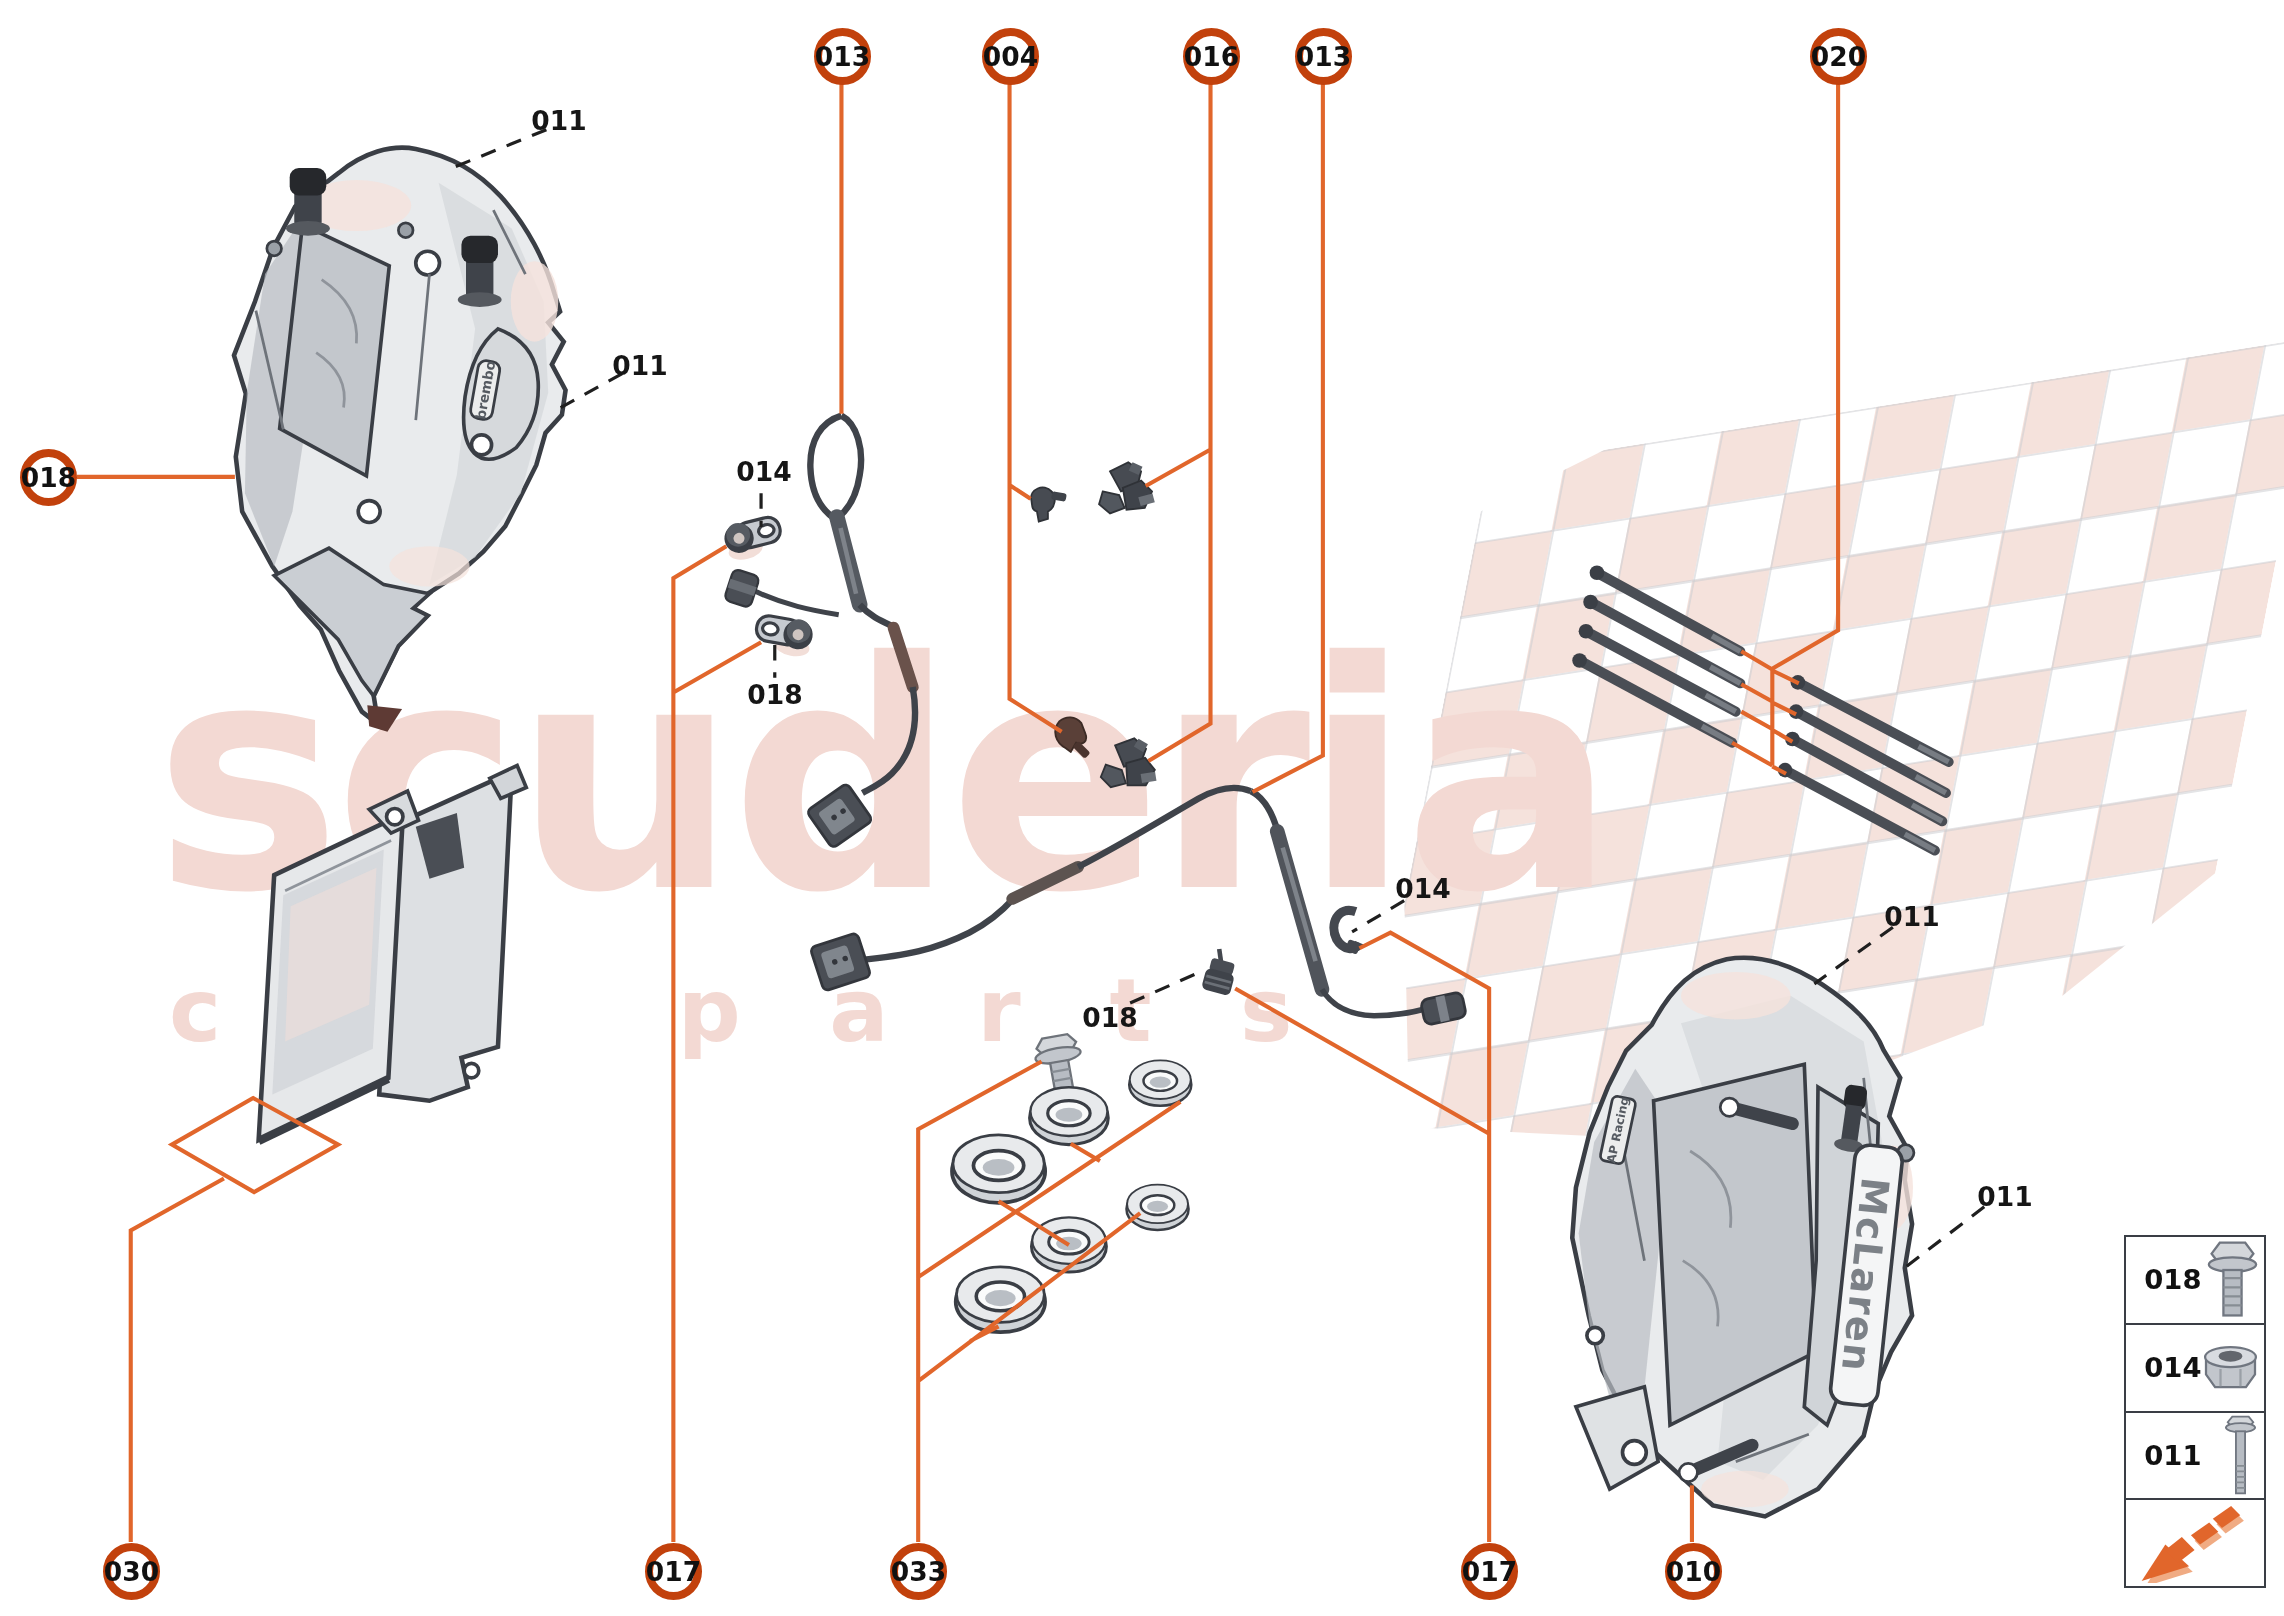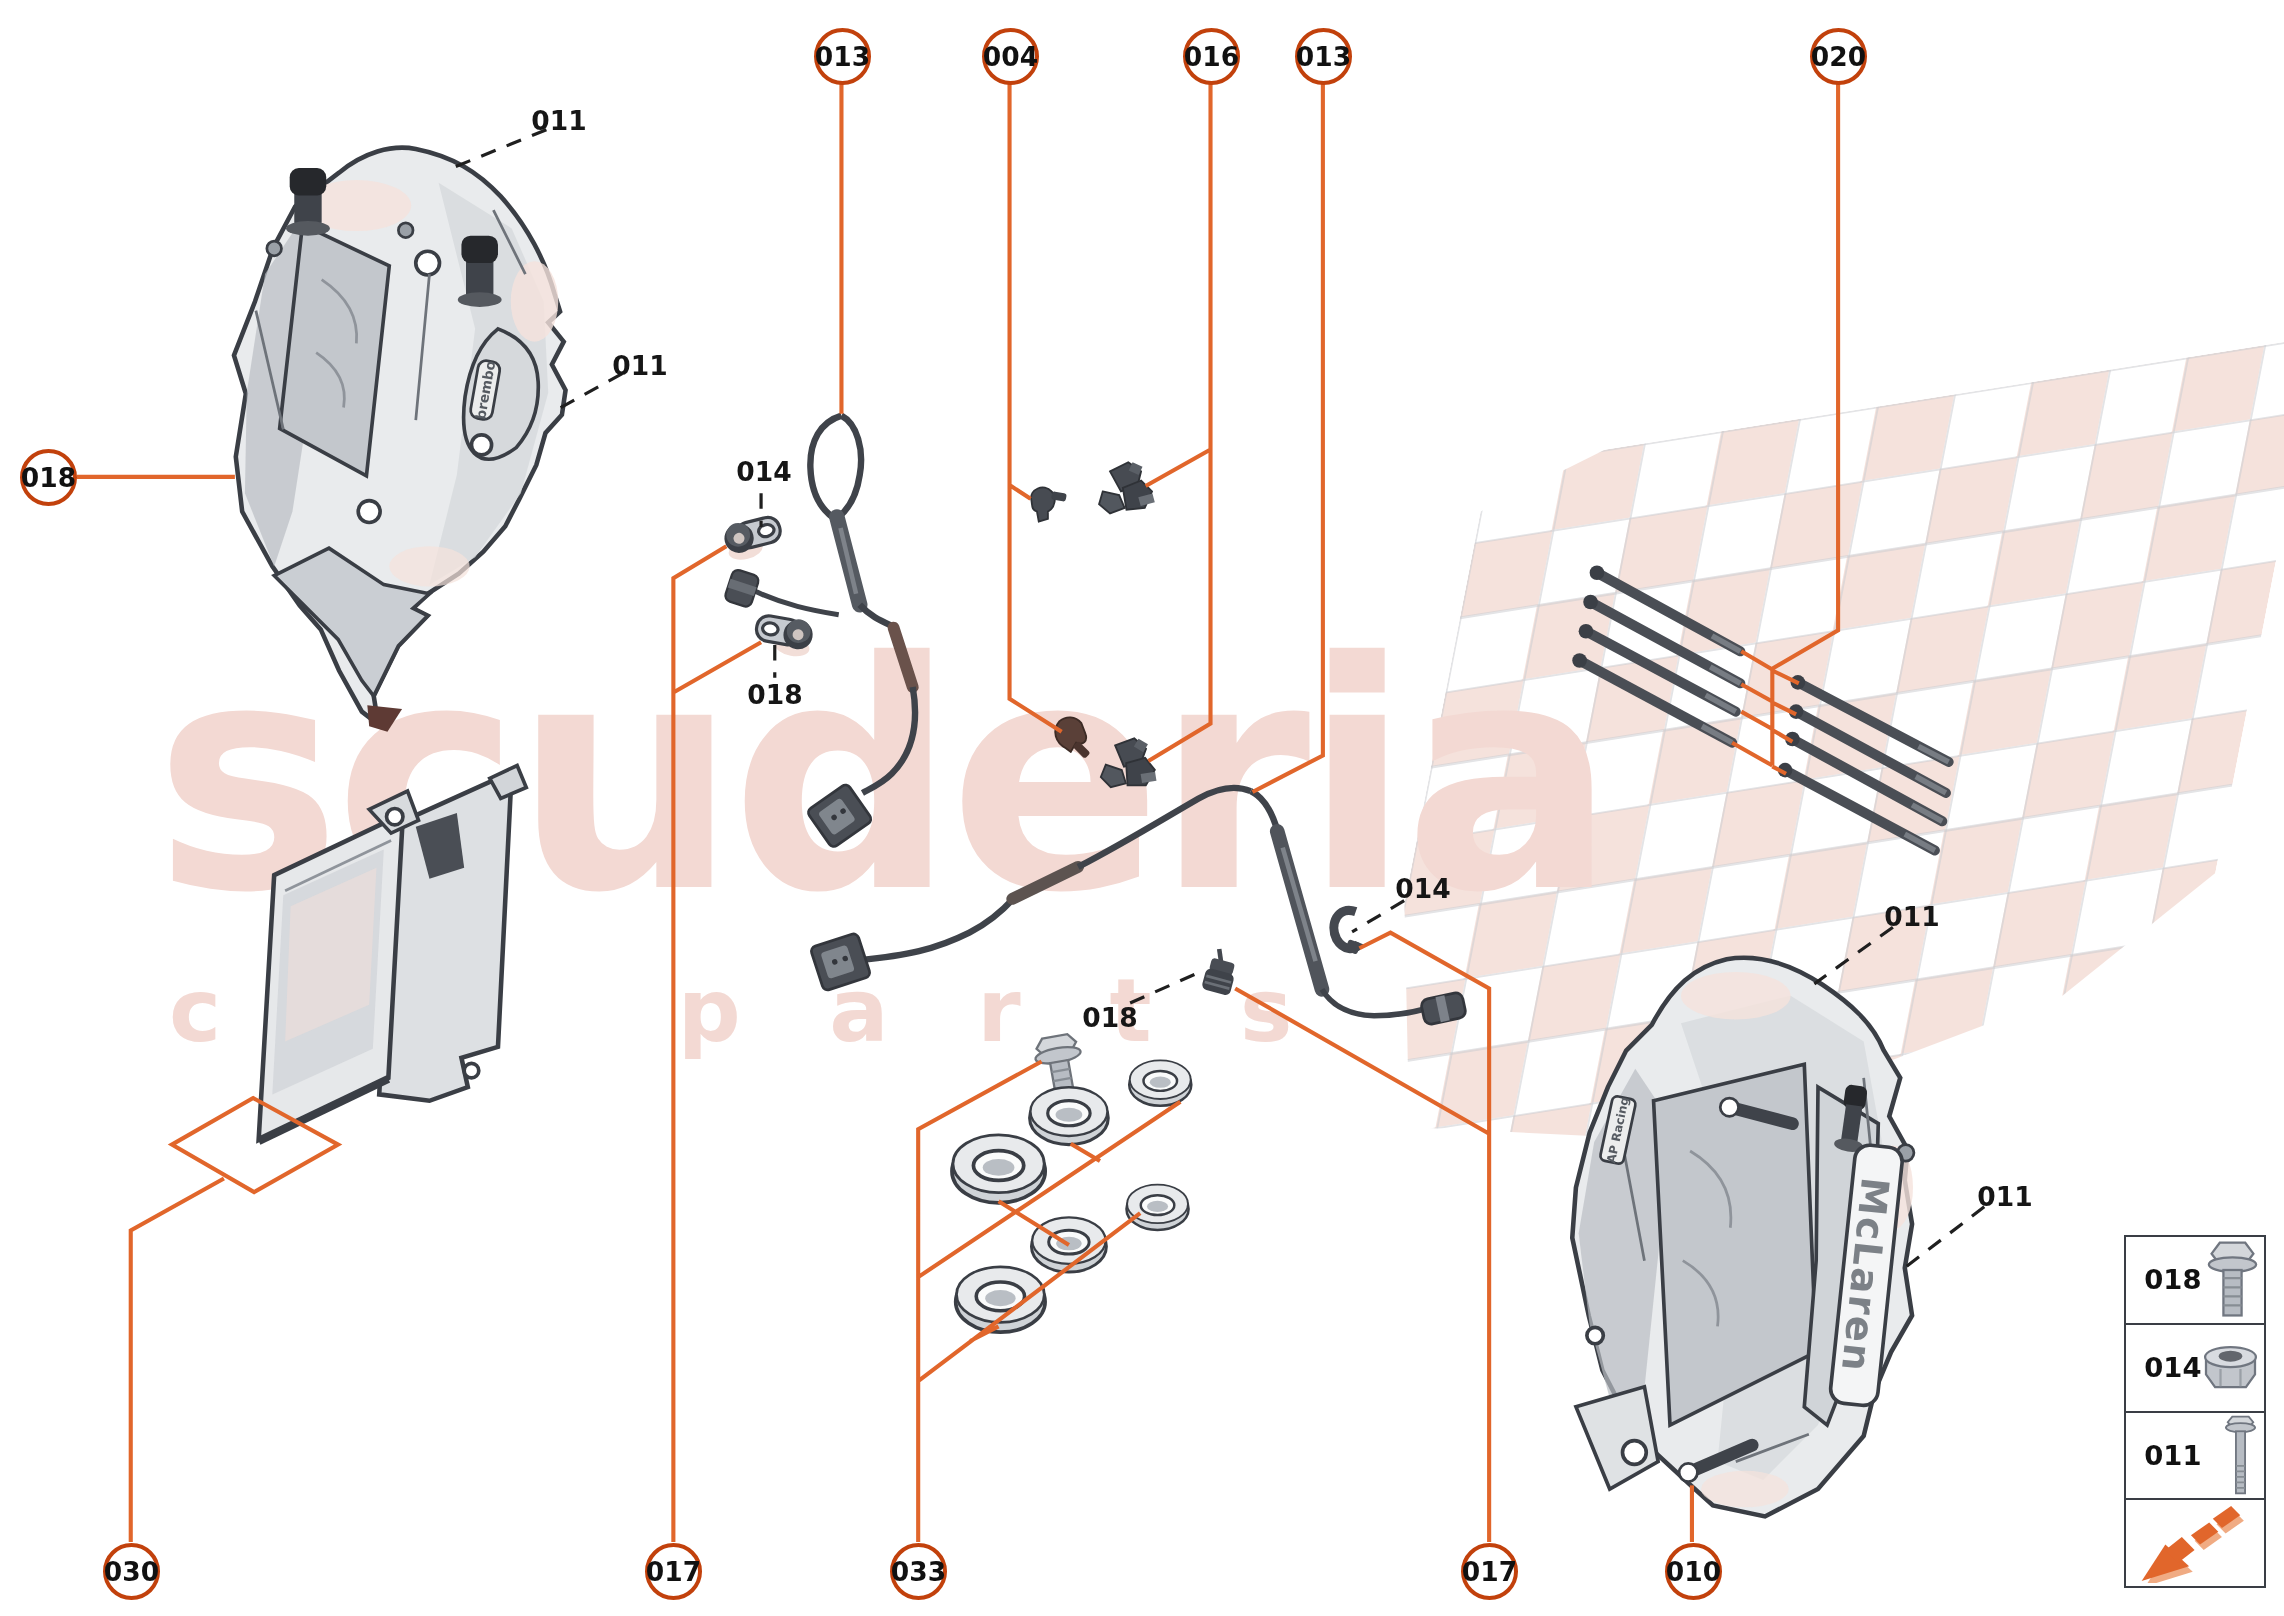--- a/index.html
+++ b/index.html
@@ -18,21 +18,21 @@
        letter-spacing:-7.3px;color:#f3d9d3;white-space:nowrap;}
   .wm2{position:absolute;left:169px;top:967px;font-size:88px;font-weight:bold;line-height:1;
        color:#f3d9d3;white-space:nowrap;}
   .wm2 .seg1{letter-spacing:9.1px;}
   .wm2 .gap{display:inline-block;width:247px;}
   .wm2 .seg2{letter-spacing:29px;}
   
   .art{position:absolute;left:0;top:0;width:2284px;height:1616px;}
   
   .balloon{position:absolute;width:57px;height:57px;margin-left:-28px;margin-top:-28px;
-    border:4px solid #c2410c;border-radius:50%;background:#fff;box-sizing:border-box;
+    border:8px solid #c2410c;border-radius:50%;background:#fff;box-sizing:border-box;
     display:flex;align-items:center;justify-content:center;
     font-size:26.5px;font-weight:bold;color:#111;cursor:pointer;}
   .plabel{position:absolute;transform:translate(-50%,-50%);font-size:26.5px;font-weight:bold;
     color:#161616;white-space:nowrap;}
   
   .legend{position:absolute;left:2124px;top:1235px;width:142px;height:353px;background:#fff;
     border:2.7px solid #3a3e45;box-sizing:border-box;display:flex;flex-direction:column;}
   .lrow{flex:1;display:flex;align-items:center;border-bottom:2.7px solid #3a3e45;position:relative;}
   .lrow:last-child{border-bottom:none;}
   .lnum{font-size:27.4px;font-weight:bold;color:#111;margin-left:18.3px;width:55px;}

